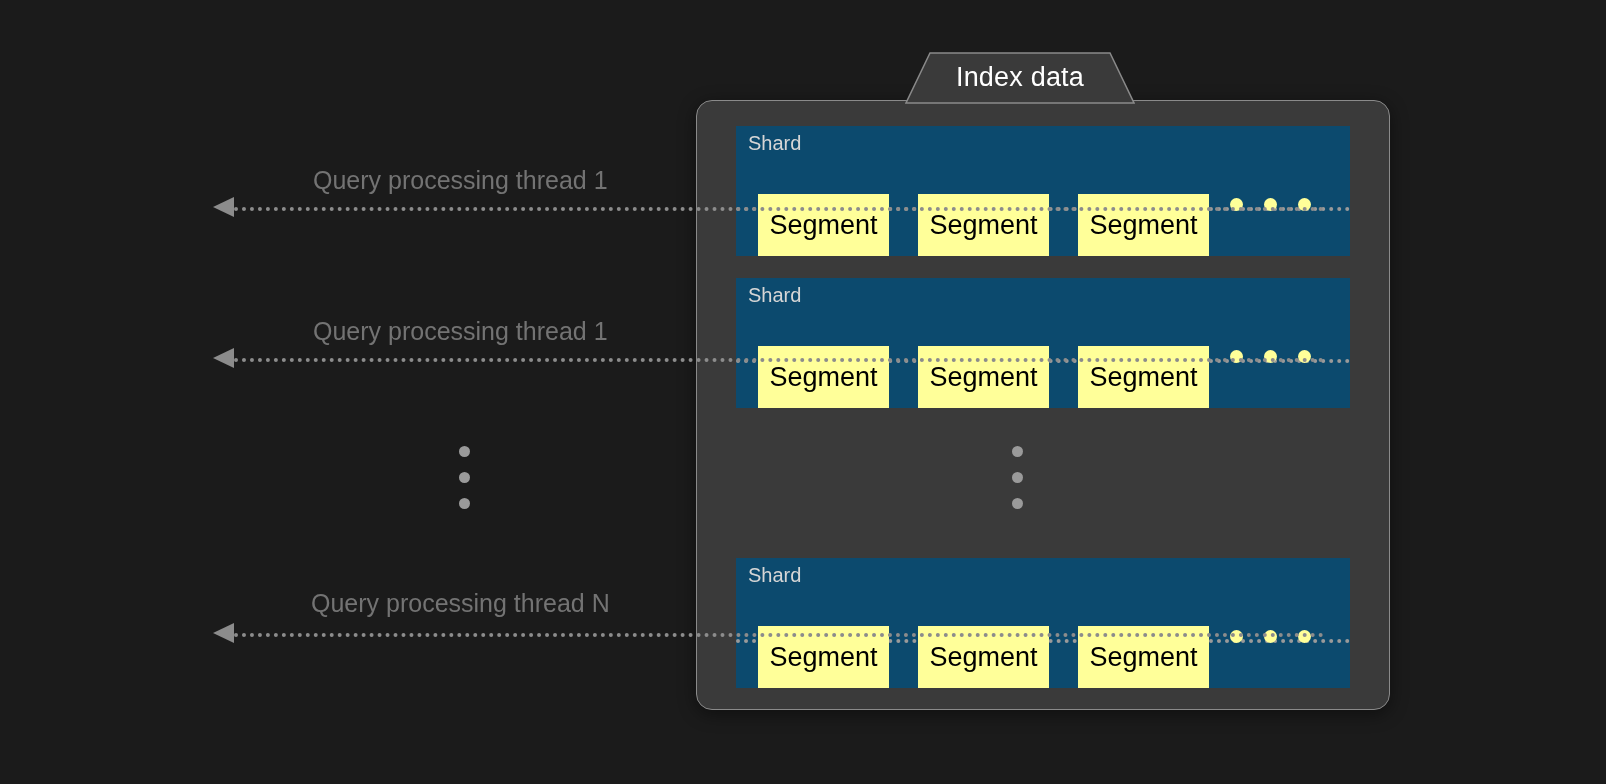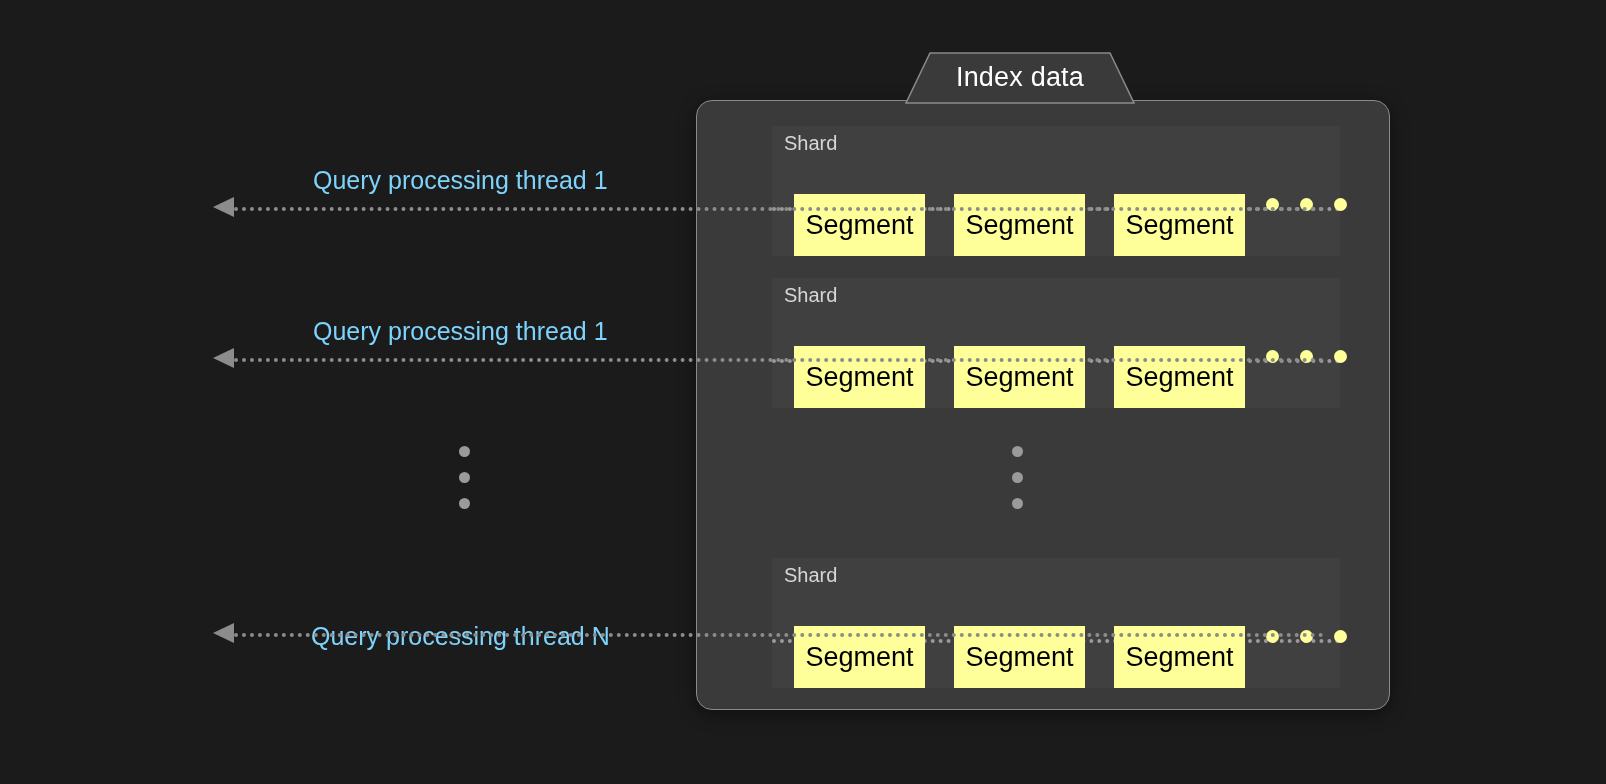--- a/index.html
+++ b/index.html
@@ -61,24 +61,24 @@
     color: #ffffff;
     font-size: 27px;
     letter-spacing: 0.2px;
     padding-bottom: 2px;
     box-sizing: border-box;
   }
 
   
   .shard {
     position: absolute;
-    left: 772px;
-    width: 568px;
+    left: 736px;
+    width: 614px;
     height: 130px;
-    background: #404040;
+    background: #0c4a6e;
     box-sizing: border-box;
   }
   .shard-label {
     position: absolute;
     left: 12px;
     top: 6px;
     color: #d6d6d6;
     font-size: 20px;
   }
 
@@ -143,21 +143,21 @@
     border-radius: 50%;
     background: #9a9a9a;
   }
   .vdot + .vdot { margin-top: 15px; }
   .vdots-left  { left: 459px; top: 446px; }
   .vdots-right { left: 1012px; top: 446px; }
 
   
   .thread-label {
     position: absolute;
-    color: #7dd3fc;
+    color: #737373;
     font-size: 25px;
     white-space: nowrap;
   }
   .arrow-line {
     position: absolute;
     height: 0;
     border-top: 4px dotted #8c8c8c;
   }
   .arrow-head {
     position: absolute;
@@ -252,17 +252,17 @@
   <div class="thread-label" style="left:313px; top:317px;">Query processing thread 1</div>
   <div class="arrow-head" style="left:213px; top:348px;"></div>
   <div class="arrow-line" style="left:234px; top:358px; width:1090px;"></div>
 
   <div class="vdots vdots-left">
     <div class="vdot"></div>
     <div class="vdot"></div>
     <div class="vdot"></div>
   </div>
 
-  <div class="thread-label" style="left:311px; top:622px;text-align:right;">Query processing thread N</div>
+  <div class="thread-label" style="left:311px; top:589px;text-align:right;">Query processing thread N</div>
   <div class="arrow-head" style="left:213px; top:623px;"></div>
   <div class="arrow-line" style="left:234px; top:633px; width:1090px;"></div>
 
 </div>
 
 </body></html>

